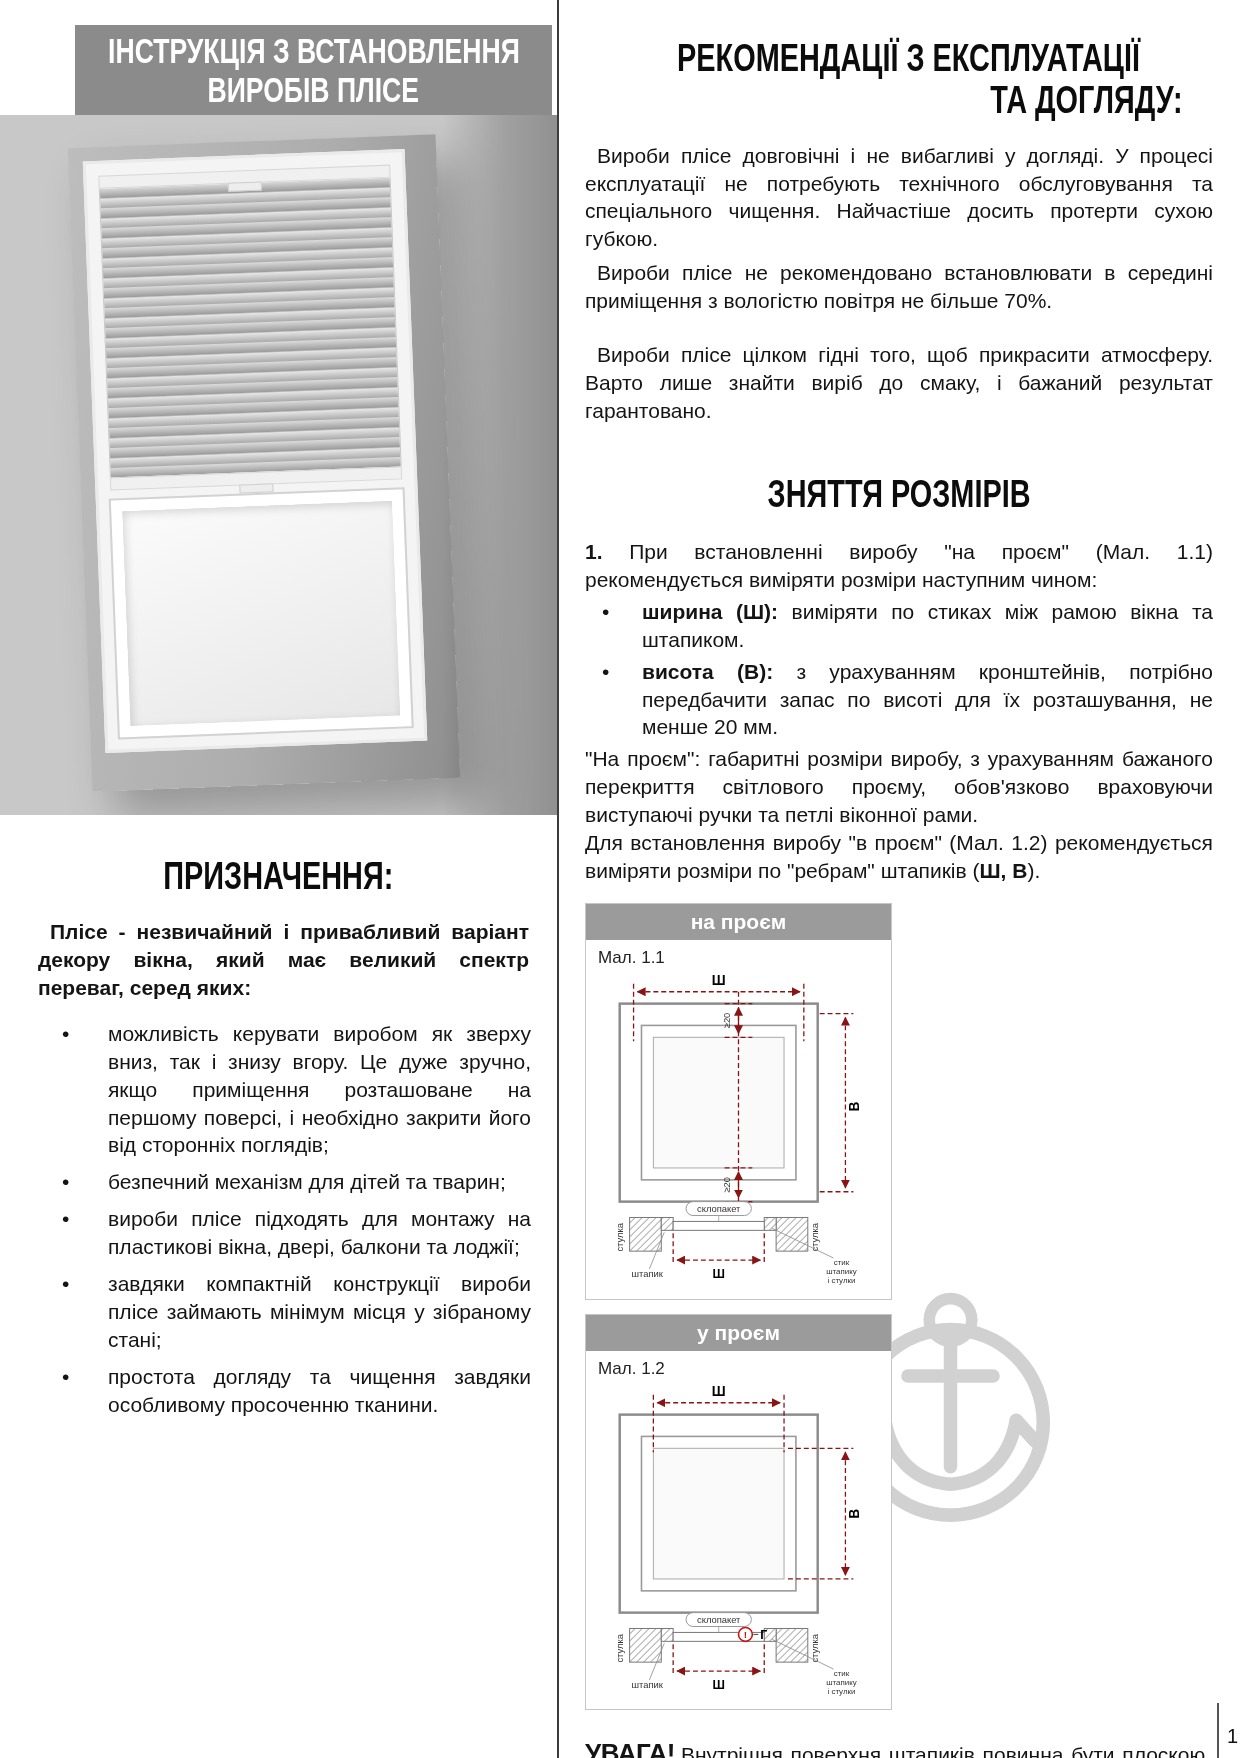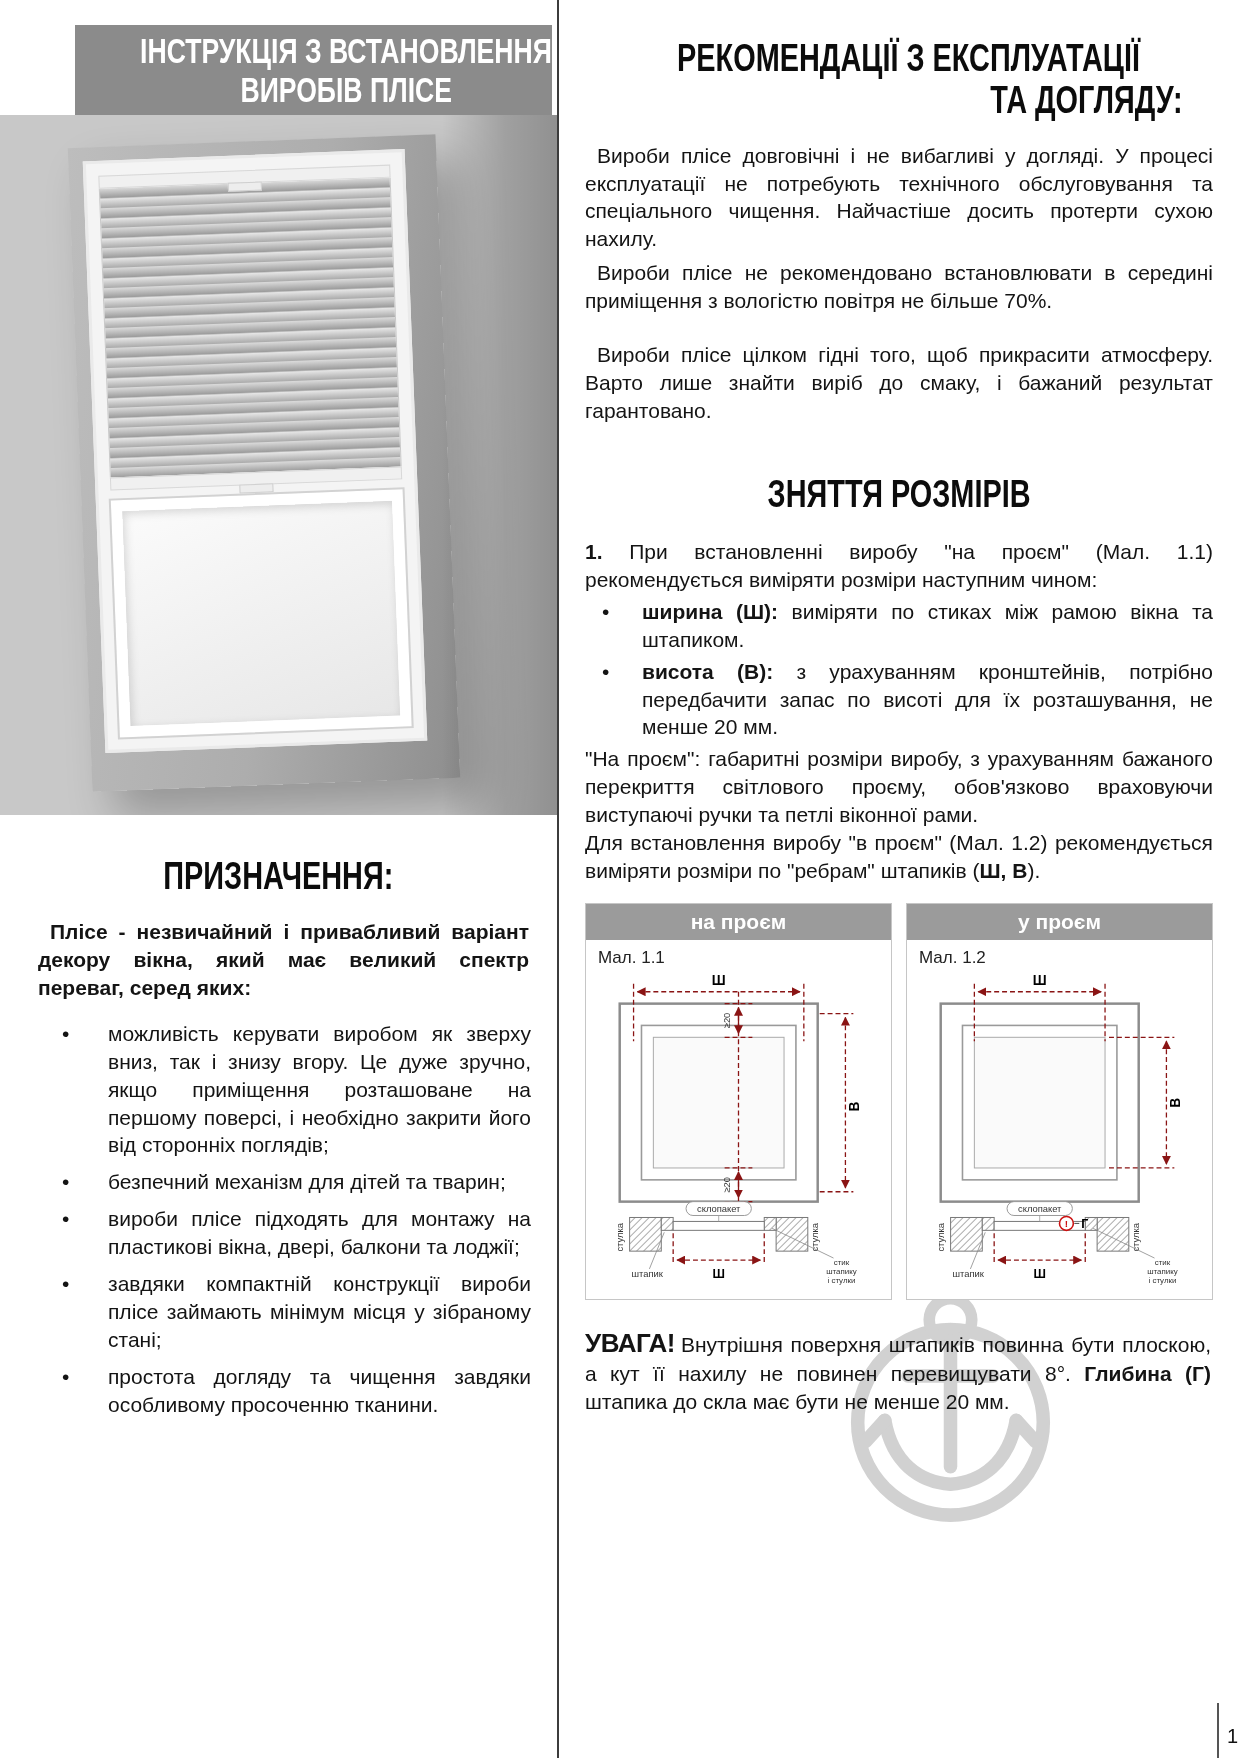--- a/index.html
+++ b/index.html
@@ -8,21 +8,21 @@
 
   .page { position:relative; width:1245px; height:1758px; background:#fff; overflow:hidden; }
 
   .vrule { position:absolute; left:557px; top:0; width:2px; height:100%; background:#3c3c3c; }
 
   
   .col-left { position:absolute; left:0; top:0; width:557px; height:100%; }
 
   .banner { margin:25px 5px 0 75px; width:477px; height:90px;
             background:var(--banner-gray,#8b8b8b); color:#fff;
-            display:flex; align-items:center; justify-content:flex-start; text-align:center; }
+            display:flex; align-items:center; justify-content:center; text-align:center; }
   .banner .chl { font-size:35px; font-weight:bold; line-height:1.12; }
 
   .cx { display:inline-block; transform:scaleX(.76); transform-origin:50% 50%; white-space:nowrap; }
 
   .illo { position:relative; margin-top:0; width:557px; height:700px;
           background:var(--wall-gray,#c8c8c8); overflow:hidden; }
   .illo-shade { position:absolute; right:0; top:0; width:115px; height:100%;
           background:linear-gradient(90deg, rgba(0,0,0,0) 0%, rgba(0,0,0,0.20) 55%, rgba(0,0,0,0.28) 100%); z-index:3; }
   .wm { position:absolute; }
   .wm-top { left:112px; top:4px; width:190px; height:235px; z-index:1; }
@@ -69,21 +69,21 @@
   .care3 { margin-top:26px; }
   .mstep { margin-top:22px; }
 
   .mlist { list-style:none; margin:4px 0 0 15px; }
   .mlist li { position:relative; padding-left:42px; margin-top:4px; }
   .mlist li::before { content:"•"; position:absolute; left:2px; top:0; font-size:21px; }
 
   .pna { margin-top:4px; }
   .pvp { margin-top:0; }
 
-  .figs { display:flex; gap:14px; margin-top:18px; position:relative; z-index:2; }
+  .figs { display:flex; gap:14px; margin-top:18px; position:relative; z-index:2;flex-direction:column; }
   .figpanel { width:307px; border:1px solid #c6c6c6; background:#fff; }
   .fighead { height:36px; background:var(--figure-header-gray,#9b9b9b); color:#fff;
              font-weight:bold; font-size:21px; display:flex; align-items:center; justify-content:center; }
   .figbody { padding:4px 4px 2px; }
   .figcap { font-size:17px; margin:4px 0 0 8px; color:#222; }
   .figsvg { width:100%; display:block; }
 
   .figsvg text { font-family:"Liberation Sans", sans-serif; }
   .figsvg .m { stroke:var(--measure-red,#8a1414); fill:none; stroke-width:1.3; }
   .figsvg .d { stroke-dasharray:5 3; }
@@ -178,21 +178,21 @@
         <path d="M26,84 C30,106 44,116 60,117 C76,116 90,106 94,84"></path>
         <path d="M26,84 L16,95 M94,84 L104,95"></path>
       </g>
     </svg>
 
     <h1 class="chead rtitle">
       <div class="chl"><span class="cx">РЕКОМЕНДАЦІЇ З ЕКСПЛУАТАЦІЇ</span></div>
       <div class="chl"><span class="cx">ТА ДОГЛЯДУ:</span></div>
     </h1>
 
-    <p class="body just ind care1">Вироби плісе довговічні і не вибагливі у догляді. У процесі експлуатації не потребують технічного обслуговування та спеціального чищення. Найчастіше досить протерти сухою нахилу.</p>
+    <p class="body just ind care1">Вироби плісе довговічні і не вибагливі у догляді. У процесі експлуатації не потребують технічного обслуговування та спеціального чищення. Найчастіше досить протерти сухою губкою.</p>
     <p class="body just ind care2">Вироби плісе не рекомендовано встановлювати в середині приміщення з вологістю повітря не більше 70%.</p>
     <p class="body just ind care3">Вироби плісе цілком гідні того, щоб прикрасити атмосферу. Варто лише знайти виріб до смаку, і бажаний результат гарантовано.</p>
 
     <h2 class="chead mtitle">
       <span class="cx">ЗНЯТТЯ РОЗМІРІВ</span>
     </h2>
 
     <p class="body just mstep">
       <b>1.</b>
       <span>При встановленні виробу "на проєм" (Мал. 1.1) рекомендується виміряти розміри наступним чином:</span>

